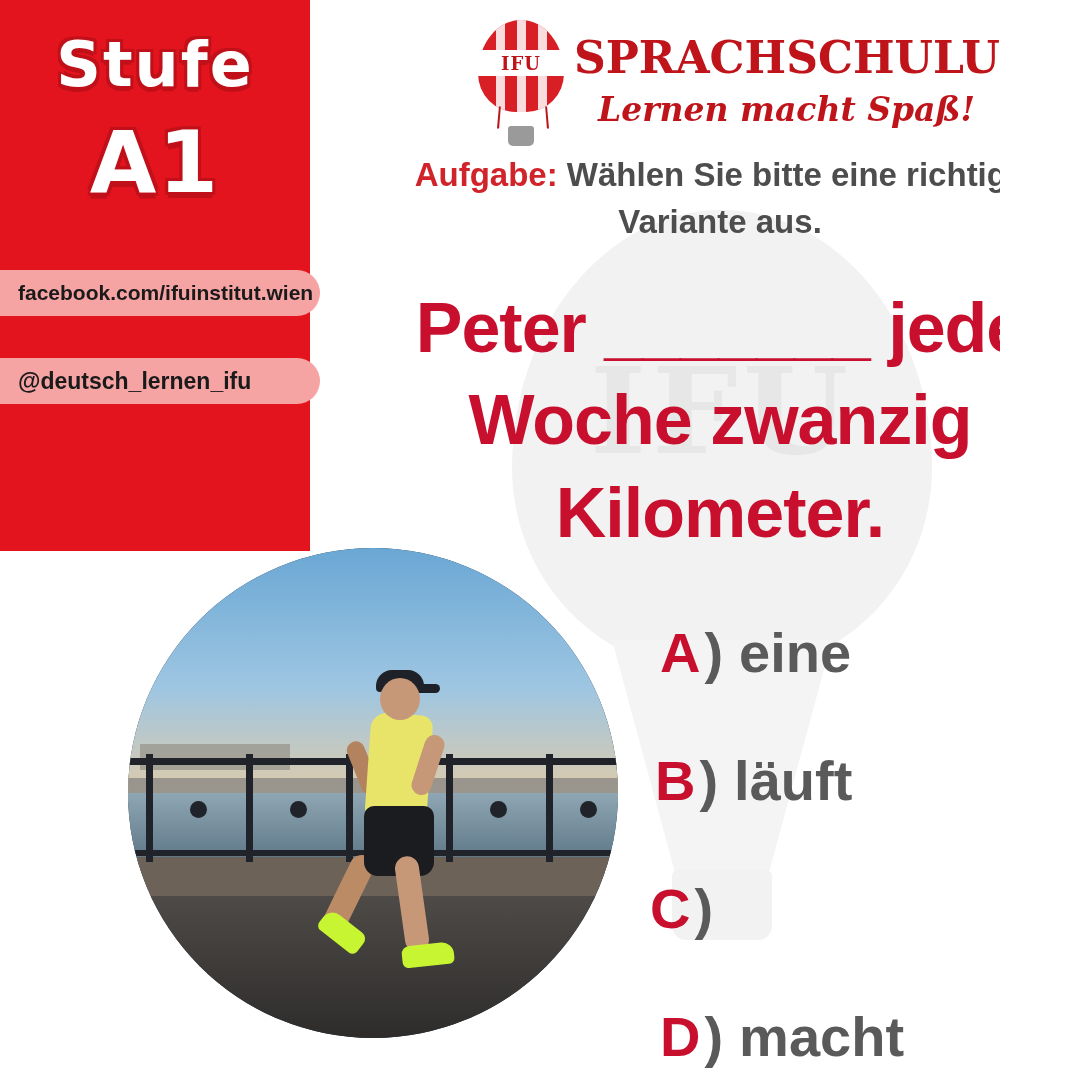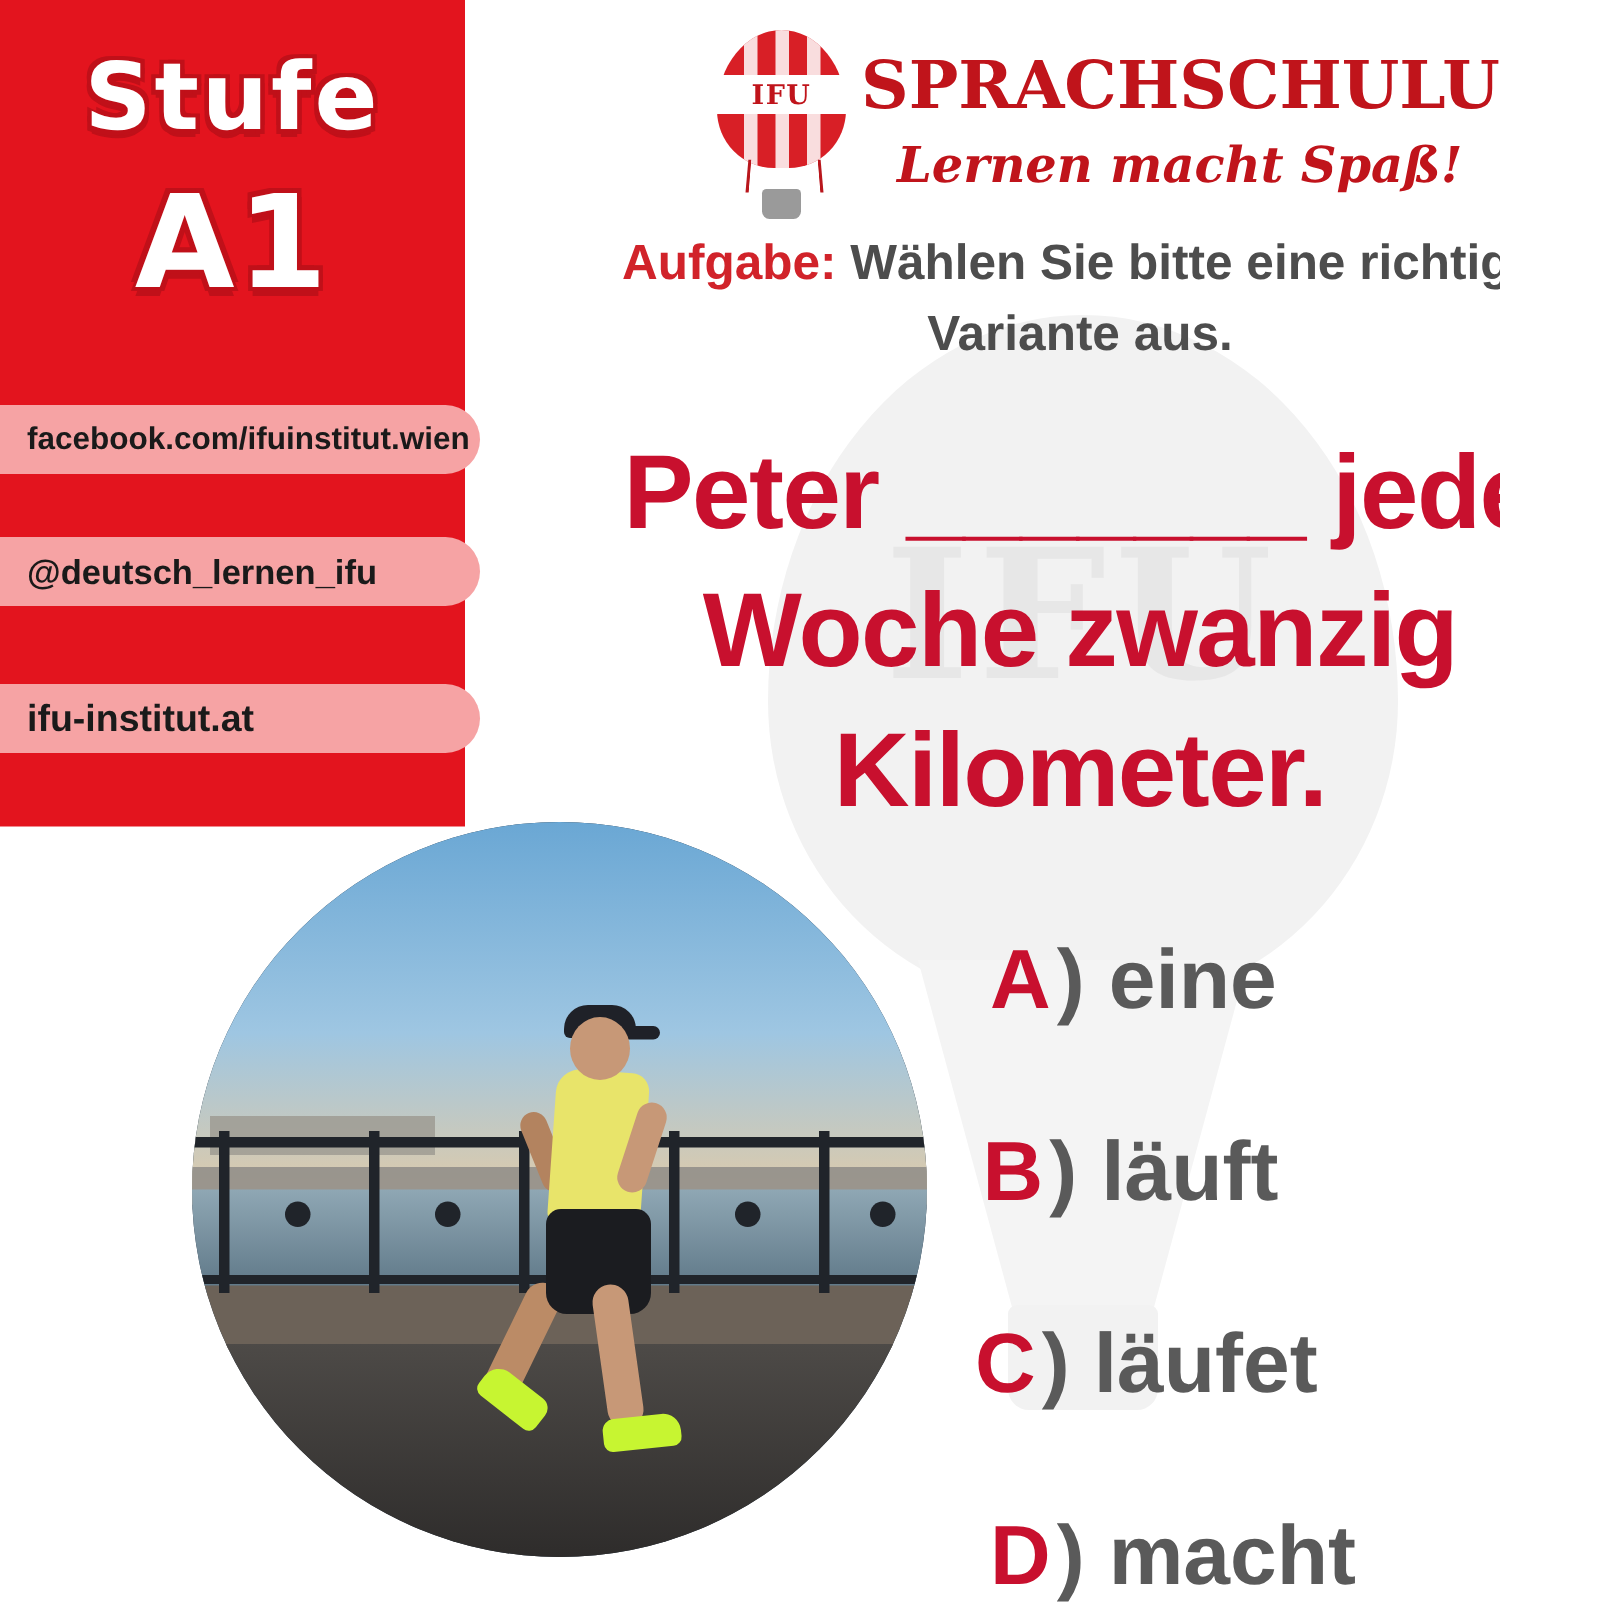--- a/index.html
+++ b/index.html
@@ -465,23 +465,20 @@
 
   <div class="left-panel"></div>
   <div class="stufe-word">Stufe</div>
   <div class="stufe-level">A1</div>
 
   <div class="pill pill-1">
     <span>facebook.com/ifuinstitut.wien</span>
   </div>
   <div class="pill pill-2">
     <span>@deutsch_lernen_ifu</span>
-  </div>
-  <div class="pill pill-3">
-    <span>ifu-institut.at</span>
   </div>
 
   <div class="watermark">
     <div class="wm-canopy"></div>
     <div class="wm-text">IFU</div>
     <div class="wm-skirt"></div>
     <div class="wm-basket"></div>
   </div>
 
   <div class="logo">
@@ -514,21 +511,20 @@
         <span>eine</span>
     </div>
     <div class="answer a-2">
       <span class="key">B</span>
         <span class="paren">)</span>
         <span>läuft</span>
     </div>
     <div class="answer a-3">
       <span class="key">C</span>
         <span class="paren">)</span>
-        <span>läufet</span>
     </div>
     <div class="answer a-4">
       <span class="key">D</span>
         <span class="paren">)</span>
         <span>macht</span>
     </div>
   </div>
 
   <div class="photo">
     <div class="sky"></div>

